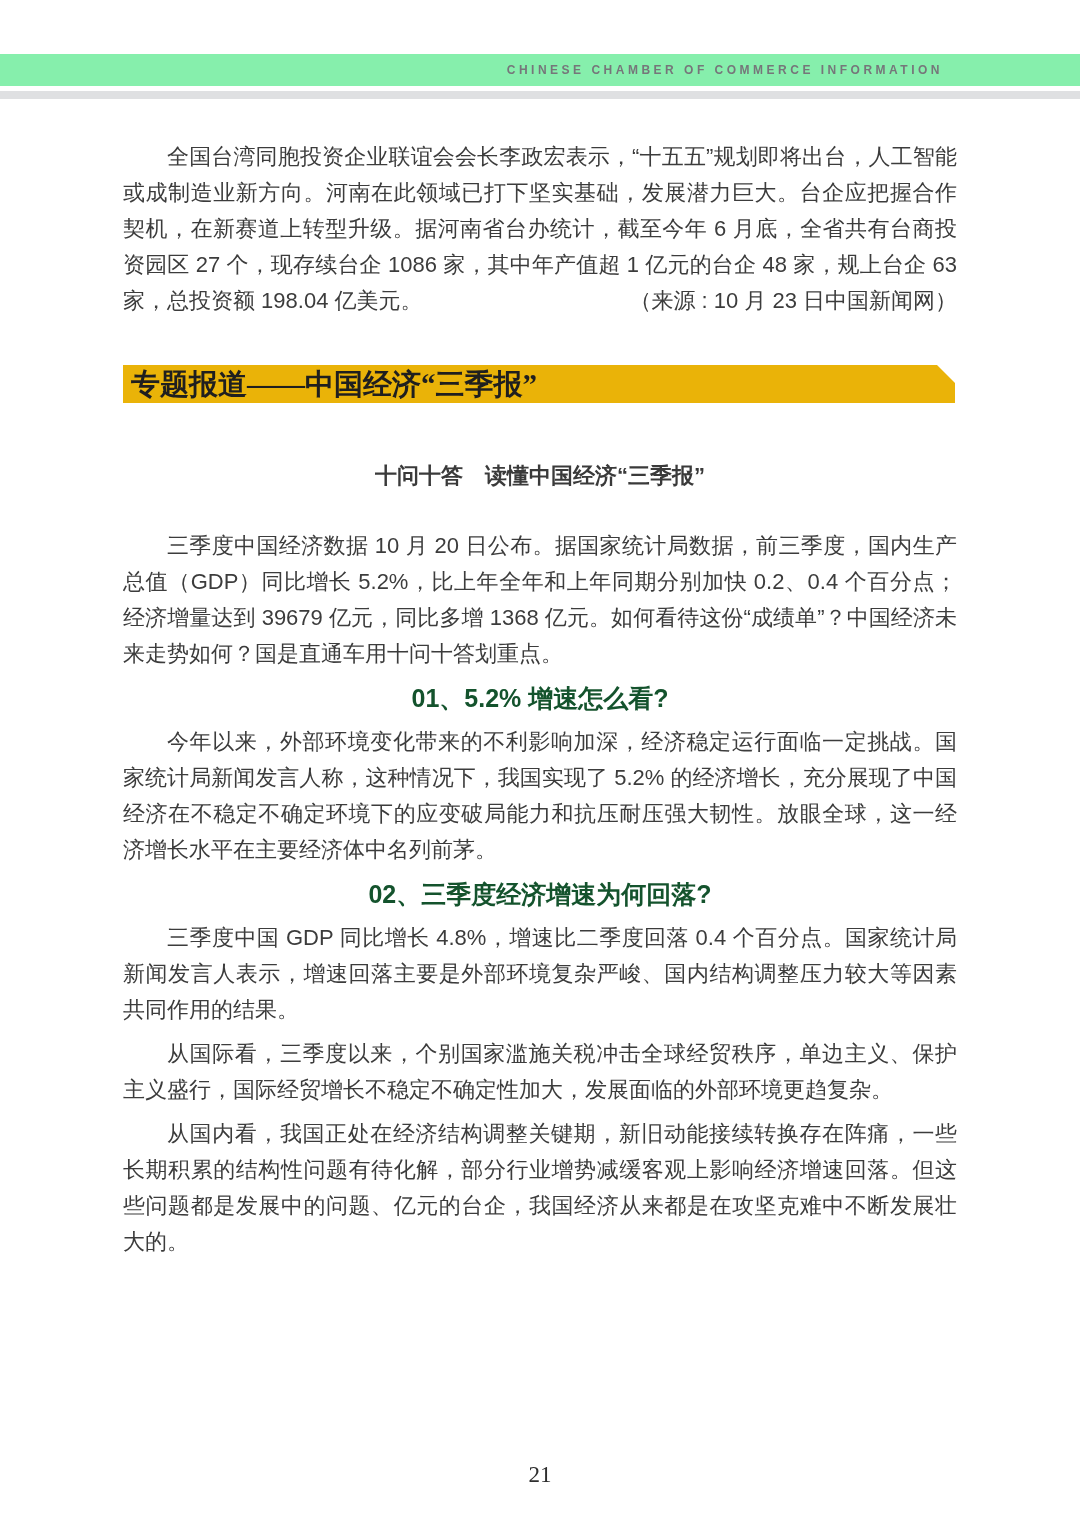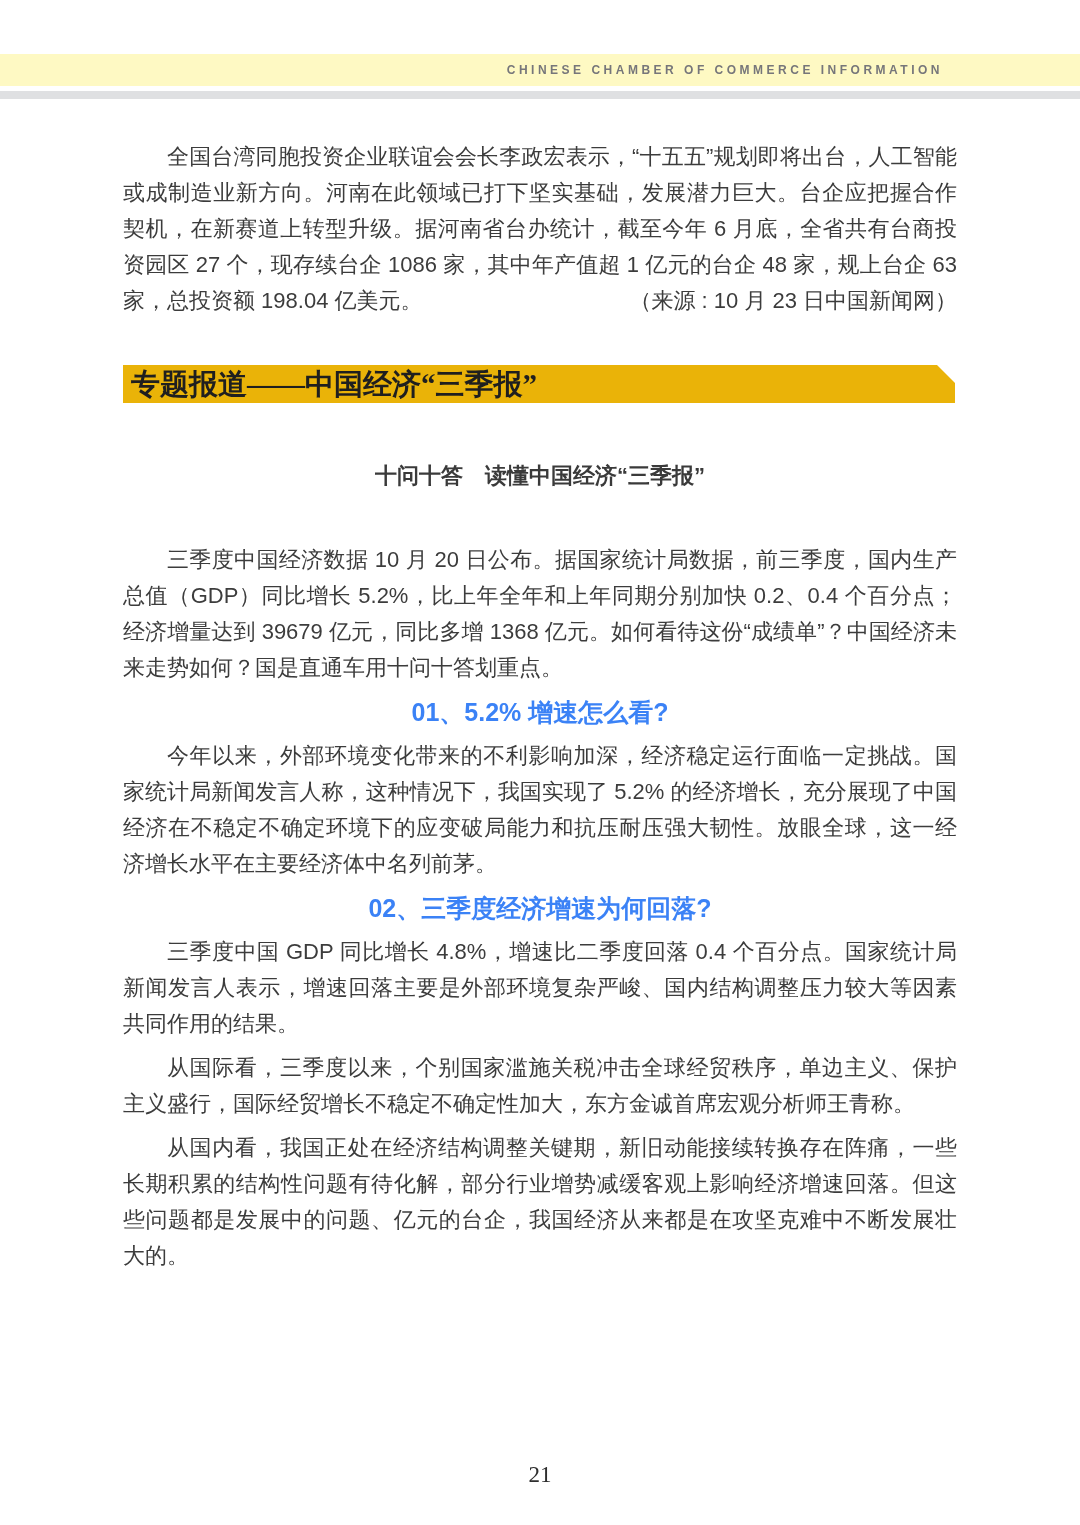--- a/index.html
+++ b/index.html
@@ -10,21 +10,21 @@
     height: 1525px;
     margin: 0 auto;
     background: #ffffff;
     overflow: hidden;
     font-family: "Liberation Sans", "DejaVu Sans", sans-serif;
   }
   .banner {
     position: absolute;
     left: 0; top: 54px;
     width: 1080px; height: 32px;
-    background: #fef9c3;
+    background: #86efac;
     text-align: right;
   }
   .banner .banner-text {
     display: inline-block;
     line-height: 32px;
     padding-right: 137px;
     font-size: 12px;
     font-weight: bold;
     letter-spacing: 3.5px;
     color: #76767a;
@@ -65,28 +65,28 @@
     padding-left: 8px;
   }
   .article-title {
     margin-top: 51px;
     text-align: center;
     font-size: 22px;
     font-weight: bold;
     line-height: 44px;
     color: #3a3a3a;
   }
-  .intro { margin-top: 44px; }
+  .intro { margin-top: 30px; }
   .q-heading {
     margin-top: 8px;
     text-align: center;
     font-size: 25px;
     font-weight: bold;
     line-height: 36px;
-    color: #3b82f6;
+    color: #14532d;
   }
   .para { margin-top: 8px; }
   .page-num {
     position: absolute;
     top: 1462px;
     left: 0; width: 100%;
     text-align: center;
     font-family: "Liberation Serif", "DejaVu Serif", serif;
     font-size: 23px;
     color: #2e2e2e;
@@ -116,21 +116,21 @@
 
     <h2 class="q-heading">01、5.2% 增速怎么看?</h2>
 
     <p class="body-p para">今年以来，外部环境变化带来的不利影响加深，经济稳定运行面临一定挑战。国家统计局新闻发言人称，这种情况下，我国实现了 5.2% 的经济增长，充分展现了中国经济在不稳定不确定环境下的应变破局能力和抗压耐压强大韧性。放眼全球，这一经济增长水平在主要经济体中名列前茅。</p>
 
 
     <h2 class="q-heading">02、三季度经济增速为何回落?</h2>
 
     <p class="body-p para">三季度中国 GDP 同比增长 4.8%，增速比二季度回落 0.4 个百分点。国家统计局新闻发言人表示，增速回落主要是外部环境复杂严峻、国内结构调整压力较大等因素共同作用的结果。</p>
 
-    <p class="body-p para">从国际看，三季度以来，个别国家滥施关税冲击全球经贸秩序，单边主义、保护主义盛行，国际经贸增长不稳定不确定性加大，东方金诚首席宏观分析师王青称。</p>
+    <p class="body-p para">从国际看，三季度以来，个别国家滥施关税冲击全球经贸秩序，单边主义、保护主义盛行，国际经贸增长不稳定不确定性加大，发展面临的外部环境更趋复杂。</p>
 
     <p class="body-p para">从国内看，我国正处在经济结构调整关键期，新旧动能接续转换存在阵痛，一些长期积累的结构性问题有待化解，部分行业增势减缓客观上影响经济增速回落。但这些问题都是发展中的问题、亿元的台企，我国经济从来都是在攻坚克难中不断发展壮大的。</p>
 
   </div>
 
   <div class="page-num">21</div>
 
 </div>
 
 </body></html>

